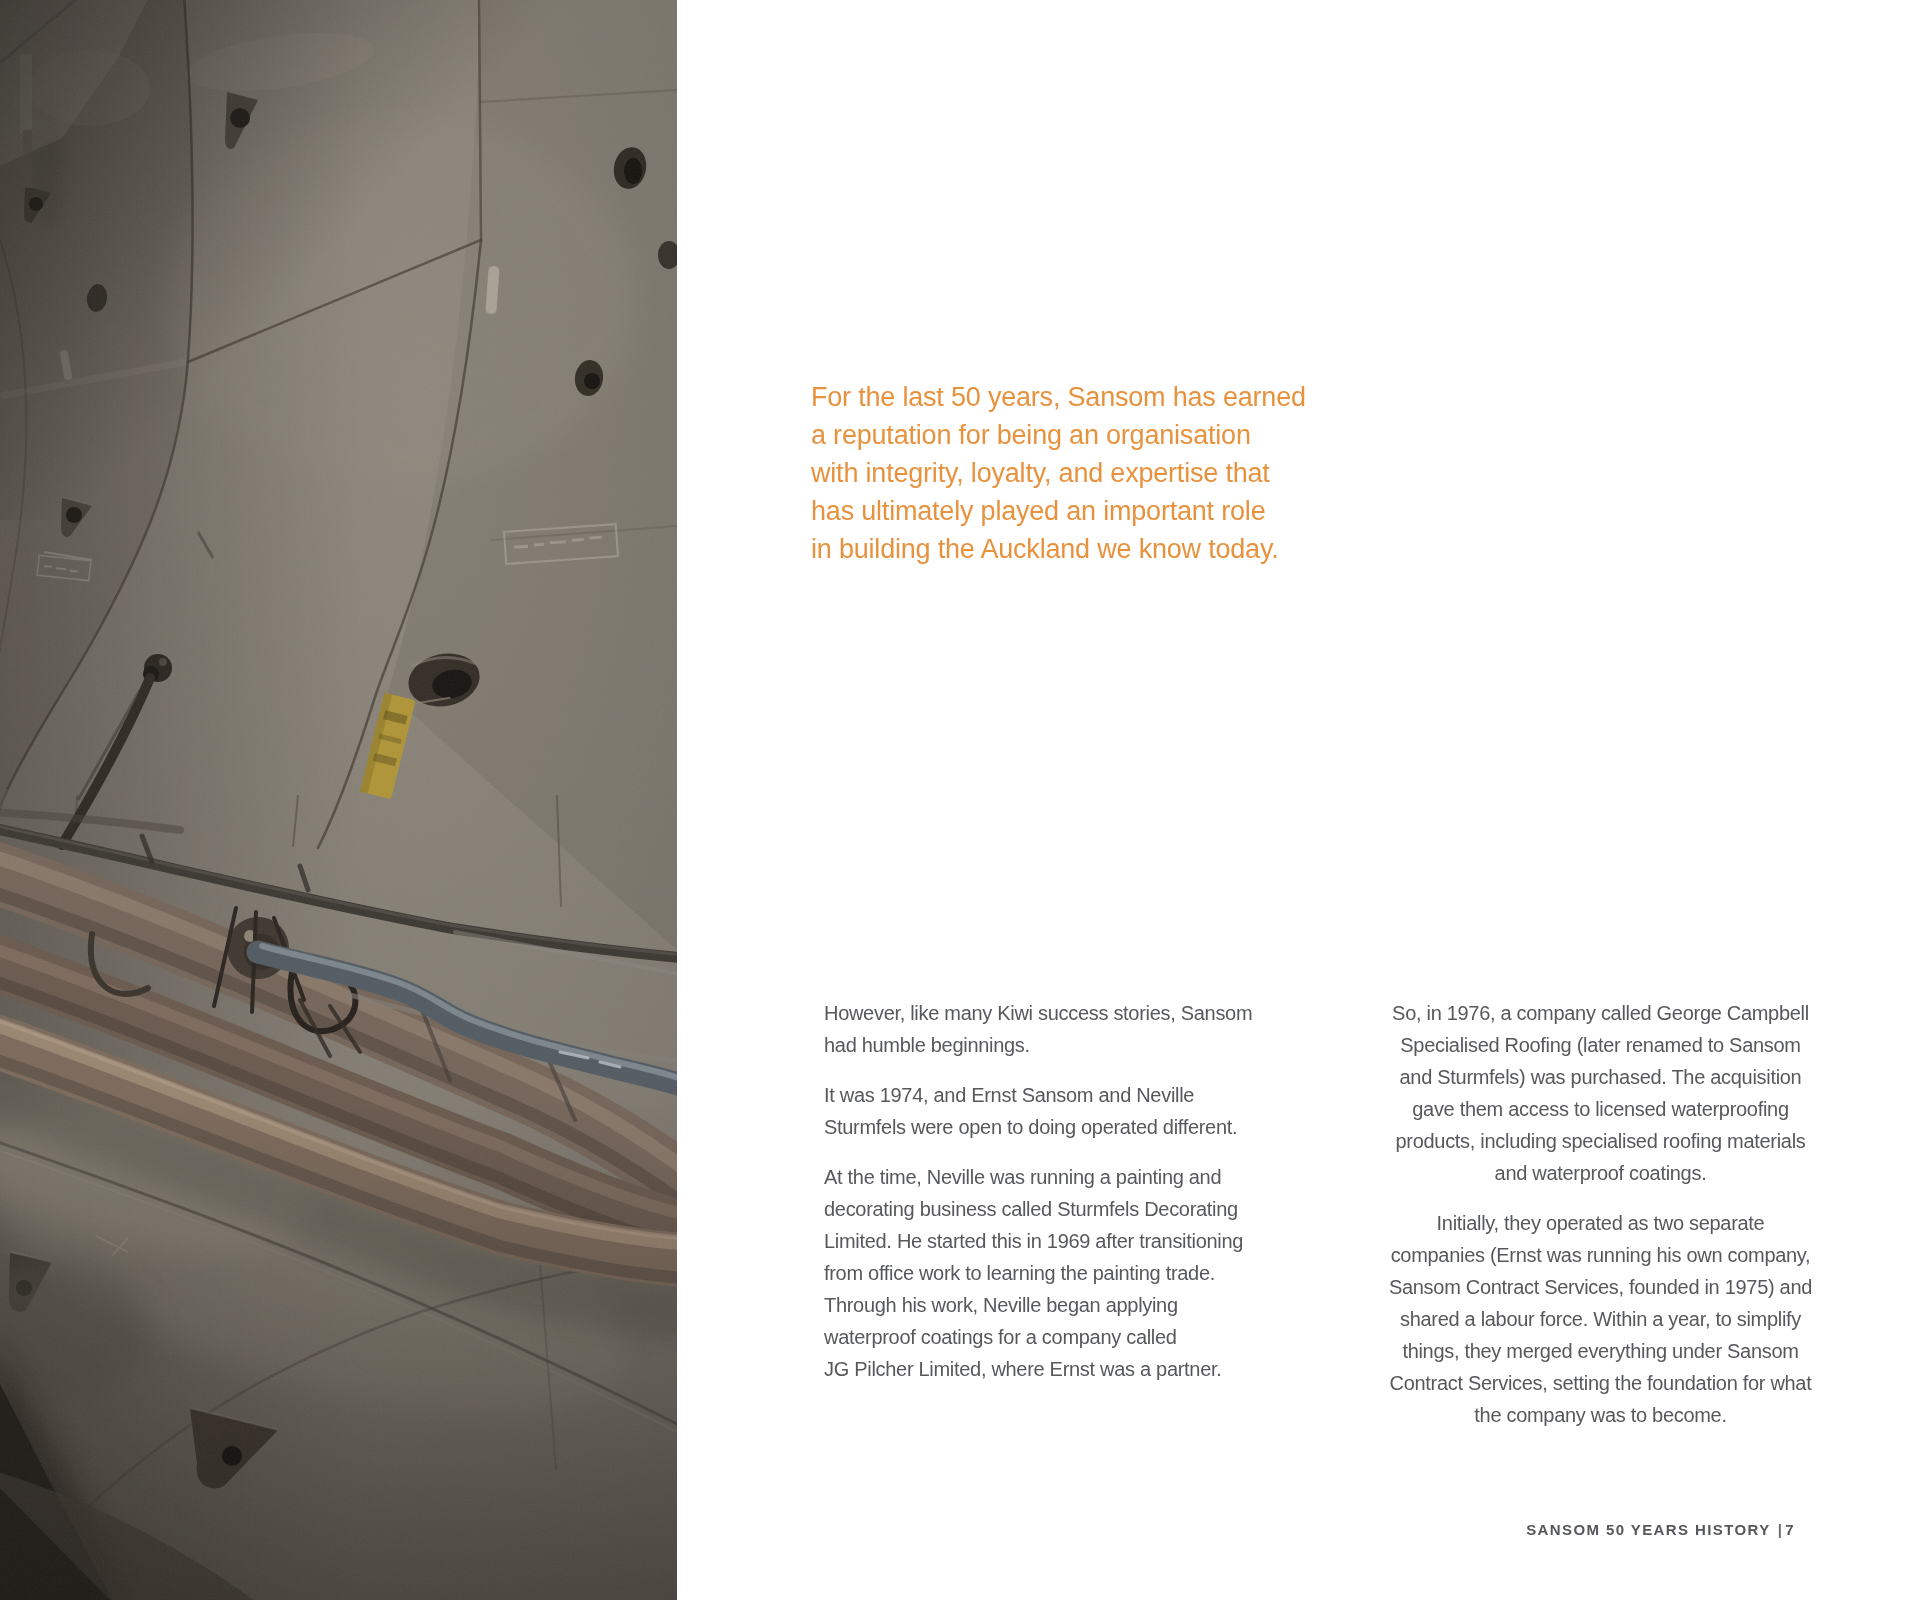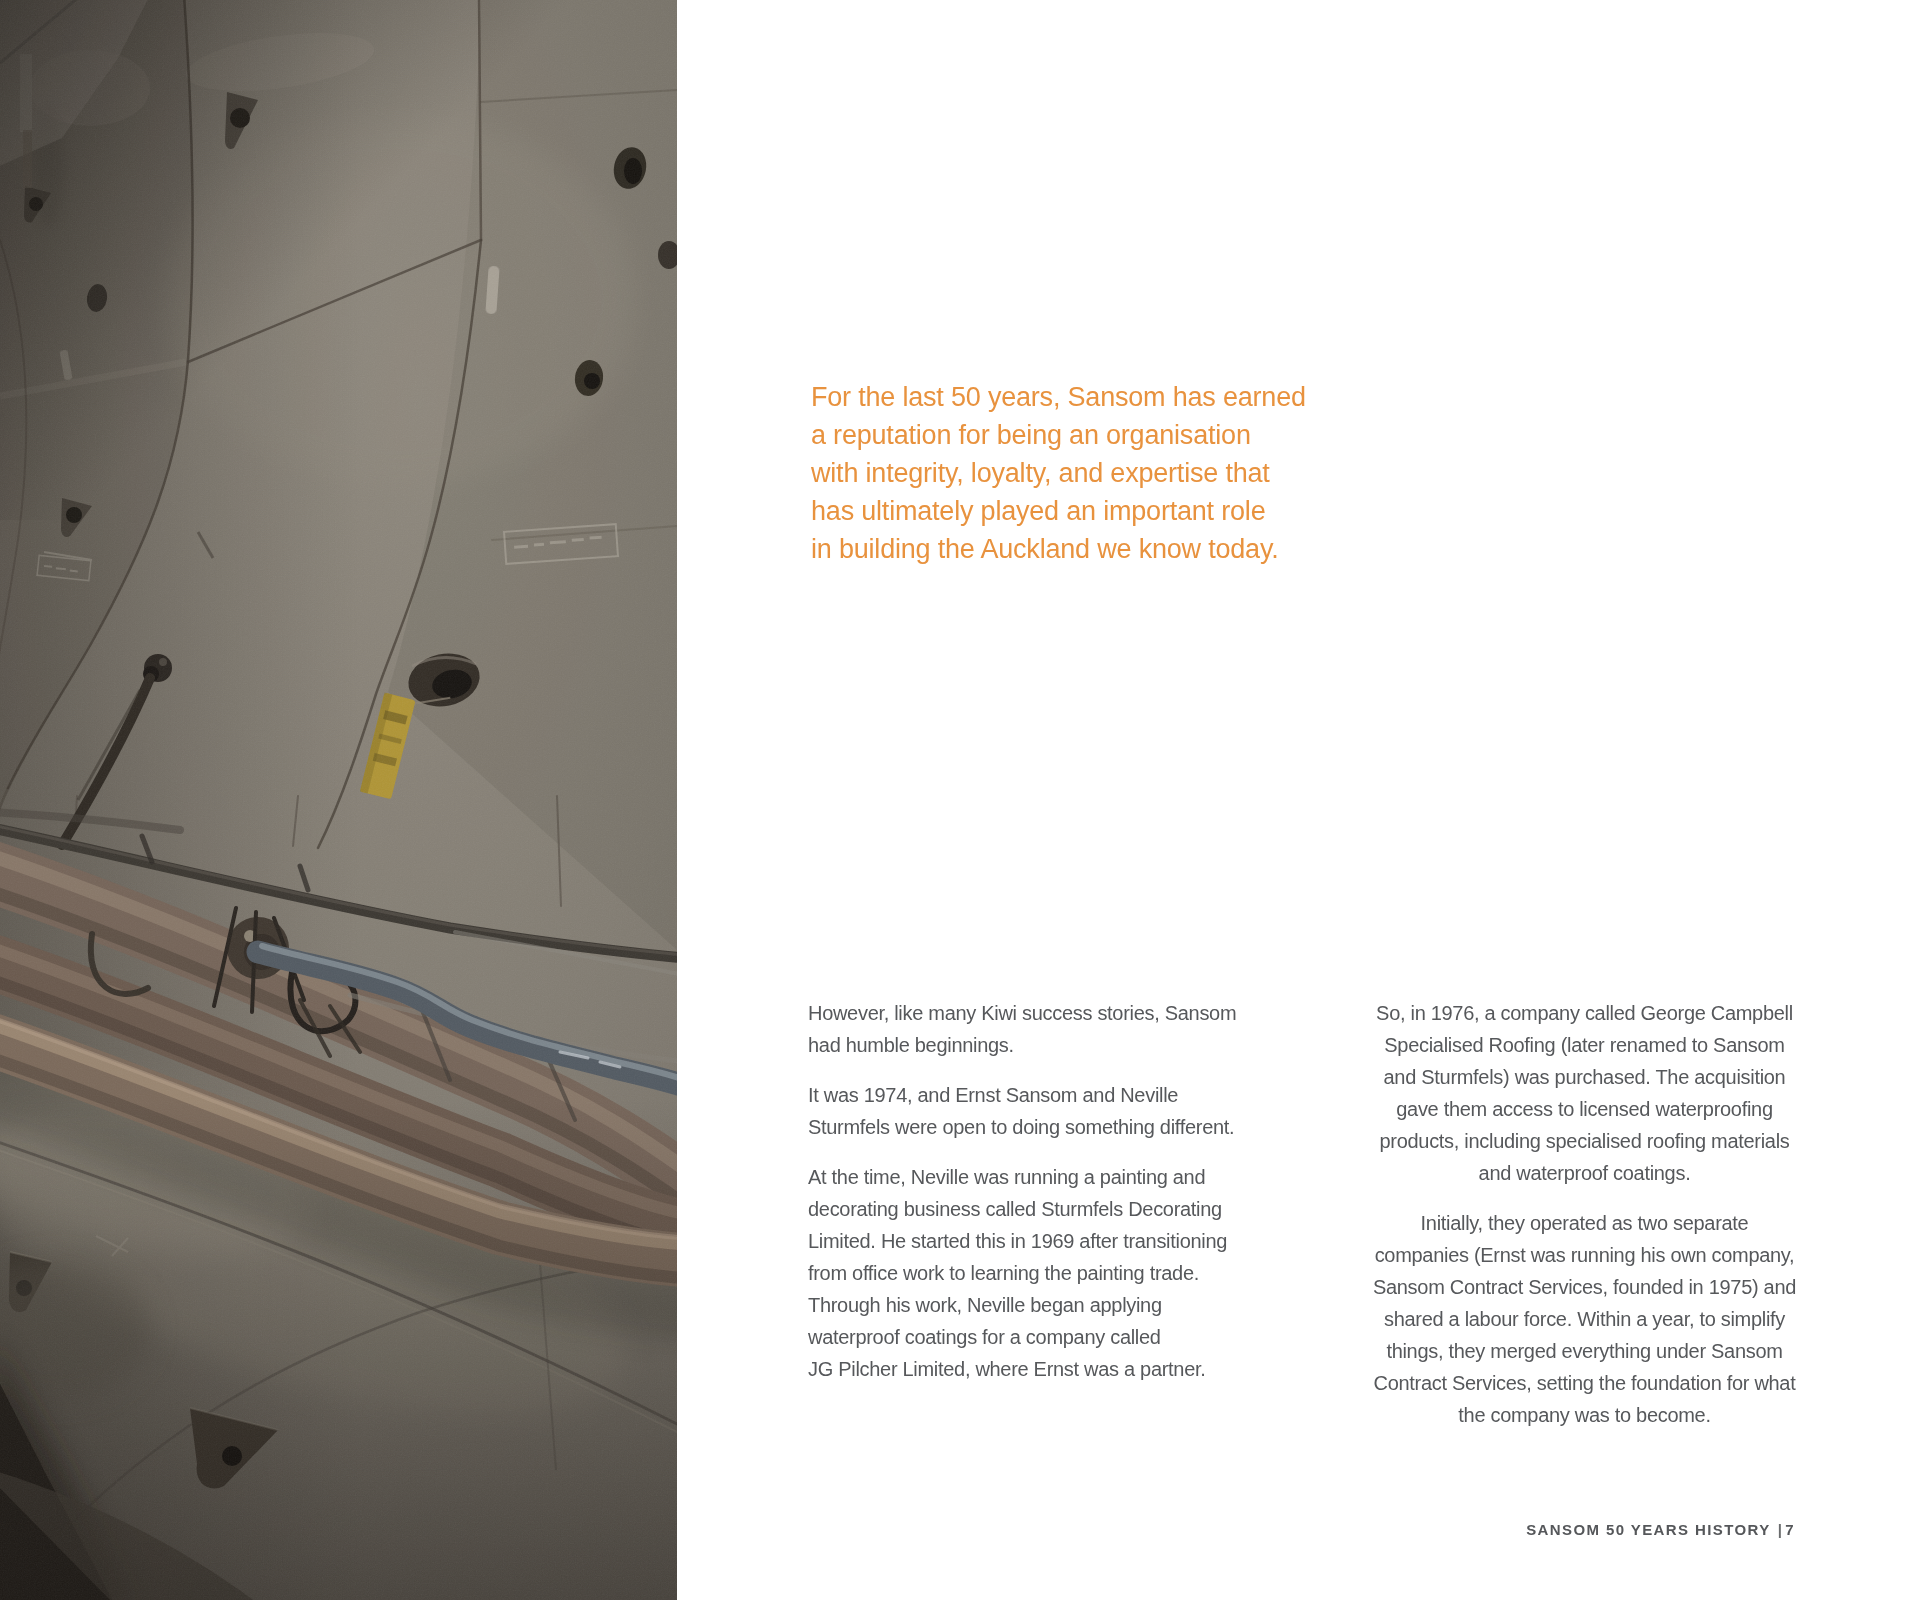--- a/index.html
+++ b/index.html
@@ -24,20 +24,21 @@
     letter-spacing: -0.2px;
     color: #E8923E;
     white-space: pre-line;
   }
 
   .col {
     position: absolute; top: 997px; width: 525px;
     font-size: 20px; line-height: 32px;
     letter-spacing: -0.3px;
     color: #56585B;
+    margin-left: 16px;
   }
   .col p { margin: 0 0 18px 0; white-space: pre-line; }
   .col-left  { left: 808px; }
   .col-right { left: 1322px; text-align: center; }
 
   .footer {
     position: absolute; top: 1521px; right: 125px;
     font-size: 15px; letter-spacing: 1.4px;
     color: #55575A; white-space: nowrap; font-weight: bold;
   }
@@ -228,21 +229,21 @@
   <div class="quote">For the last 50 years, Sansom has earned
 a reputation for being an organisation
 with integrity, loyalty, and expertise that
 has ultimately played an important role
 in building the Auckland we know today.</div>
 
   <div class="col col-left">
     <p>However, like many Kiwi success stories, Sansom
 had humble beginnings.</p>
     <p>It was 1974, and Ernst Sansom and Neville
-Sturmfels were open to doing something different.</p>
+Sturmfels were open to doing operated different.</p>
     <p>At the time, Neville was running a painting and
 decorating business called Sturmfels Decorating
 Limited. He started this in 1969 after transitioning
 from office work to learning the painting trade.
 Through his work, Neville began applying
 waterproof coatings for a company called
 JG Pilcher Limited, where Ernst was a partner.</p>
   </div>
 
   <div class="col col-right">

